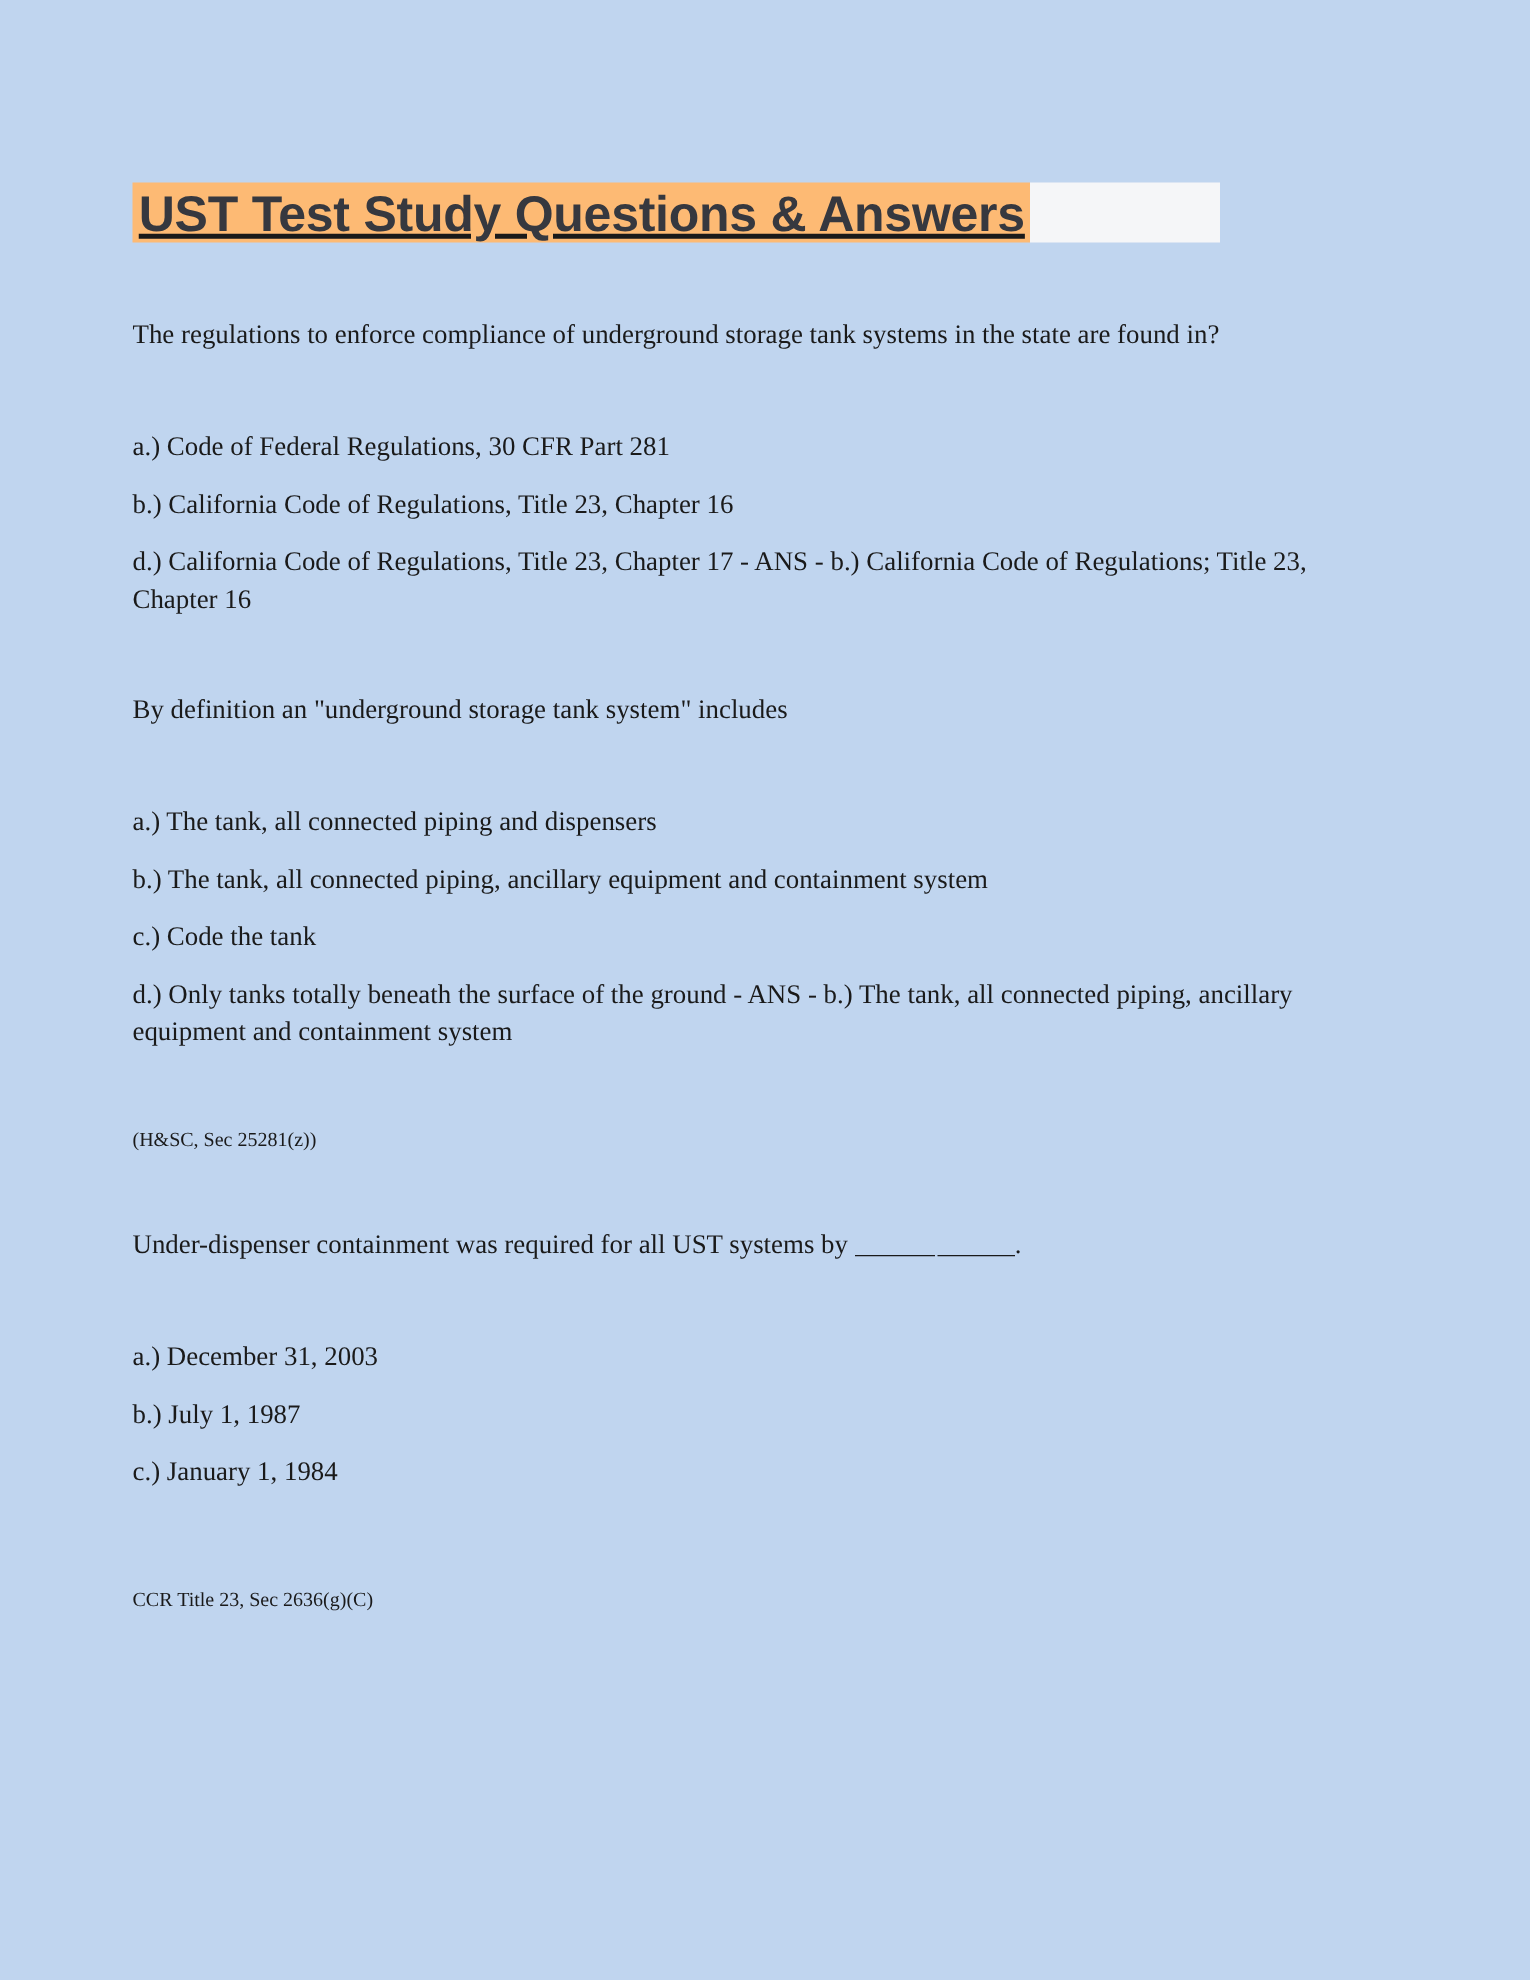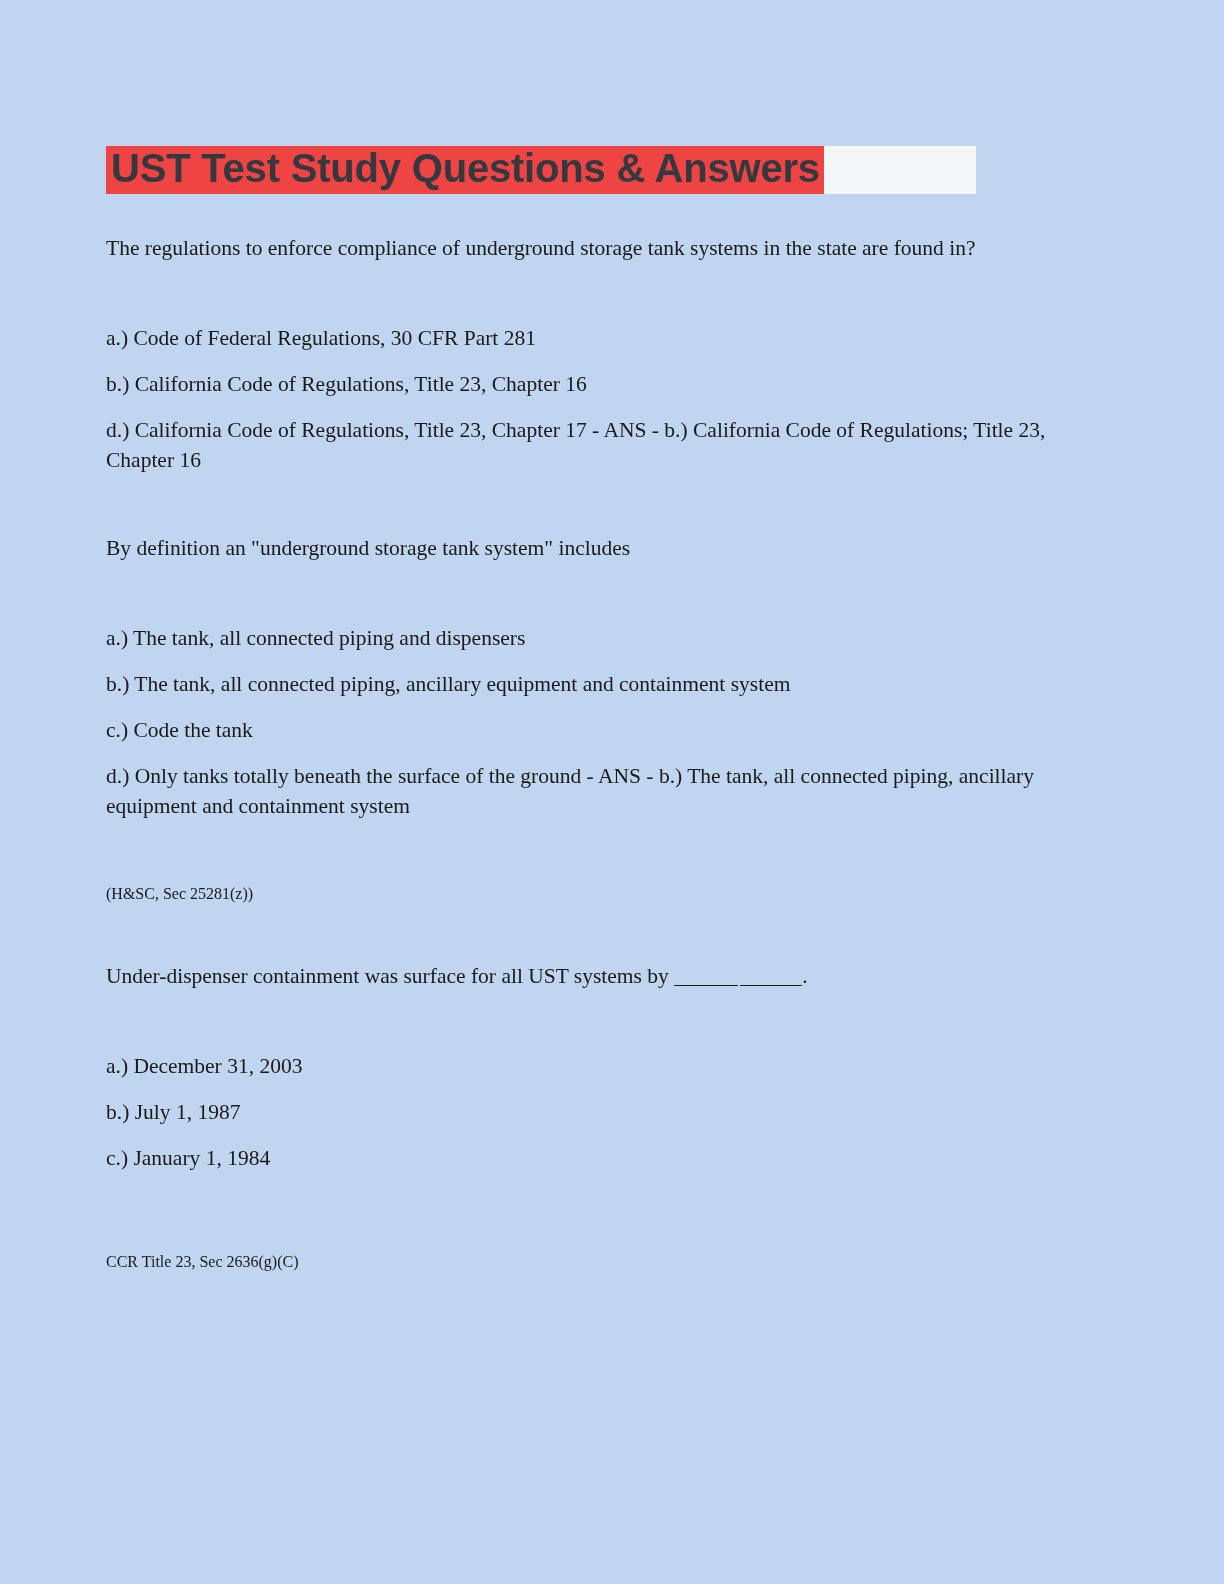--- a/index.html
+++ b/index.html
@@ -26,44 +26,45 @@
   
   .title-row {
     position: absolute;
     left: 106px;
     top: 146px;
     display: flex;
     align-items: stretch;
     height: 48px;
   }
   .title-highlight {
-    background: #ef4444;
+    background: #fdba74;
     display: flex;
-    align-items: flex-start;
+    align-items: flex-end;
     padding: 0 4px 0 5px;
+    text-decoration: underline;
   }
   .title-text {
     font-family: "Liberation Sans", "DejaVu Sans", sans-serif;
     font-weight: bold;
     font-size: 40px;
     line-height: 44px;
     color: #36383f;
     letter-spacing: -0.2px;
     white-space: nowrap;
   }
   .title-tail {
     background: #f5f6f8;
     width: 152px;
   }
 
   
   .content {
     position: absolute;
     left: 106px;
-    top: 233px;
+    top: 252px;
     width: 962px;
   }
 
   .para {
     font-size: 21.5px;
     line-height: 30px;
     margin: 0;
     color: #1a1a1a;
   }
 
@@ -117,21 +118,21 @@
       <p class="para opt-last">d.) Only tanks totally beneath the surface of the ground - ANS - b.) The tank, all connected piping, ancillary equipment and containment system</p>
     </div>
 
     <div class="block-gap"></div>
 
     <p class="para cite">(H&amp;SC, Sec 25281(z))</p>
 
     <div class="block-gap-sm"></div>
 
     <div>
-      <p class="para q-prompt"><span>Under-dispenser containment was surface for all UST systems by </span><span class="blank-a"></span><span class="blank-b"></span><span>.</span></p>
+      <p class="para q-prompt"><span>Under-dispenser containment was required for all UST systems by </span><span class="blank-a"></span><span class="blank-b"></span><span>.</span></p>
 
       <p class="para opt">a.) December 31, 2003</p>
       <p class="para opt">b.) July 1, 1987</p>
       <p class="para opt">c.) January 1, 1984</p>
     </div>
 
     <div class="block-gap"></div>
 
     <p class="para cite">CCR Title 23, Sec 2636(g)(C)</p>
 

